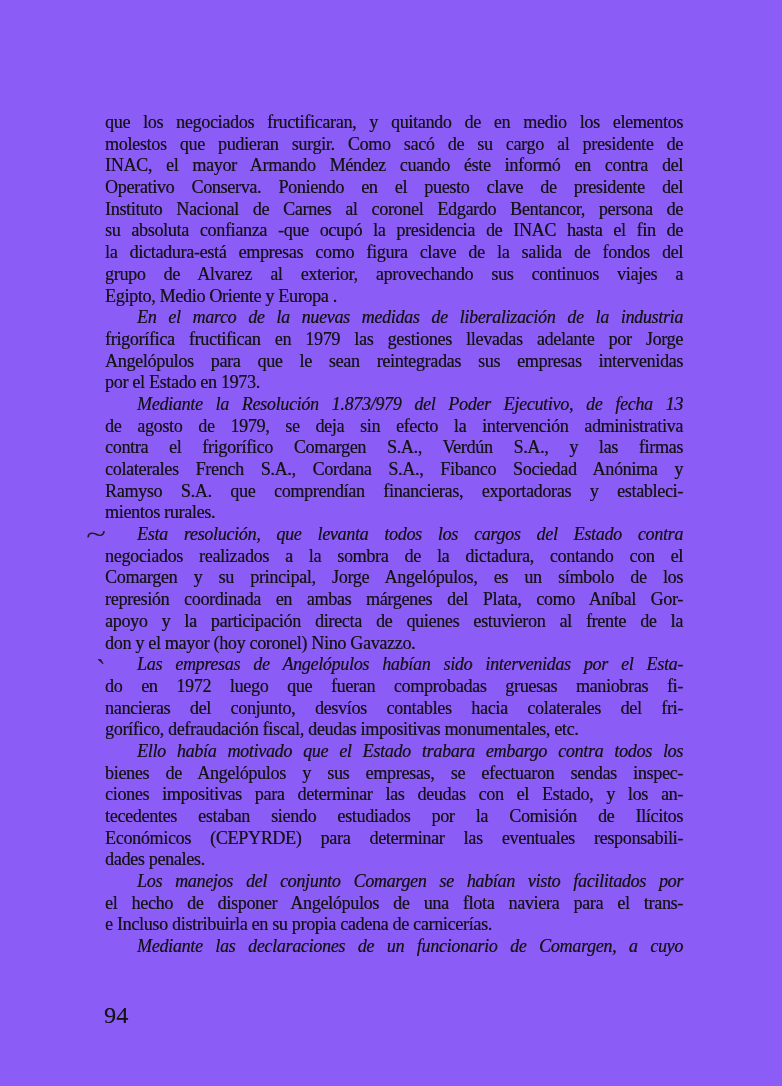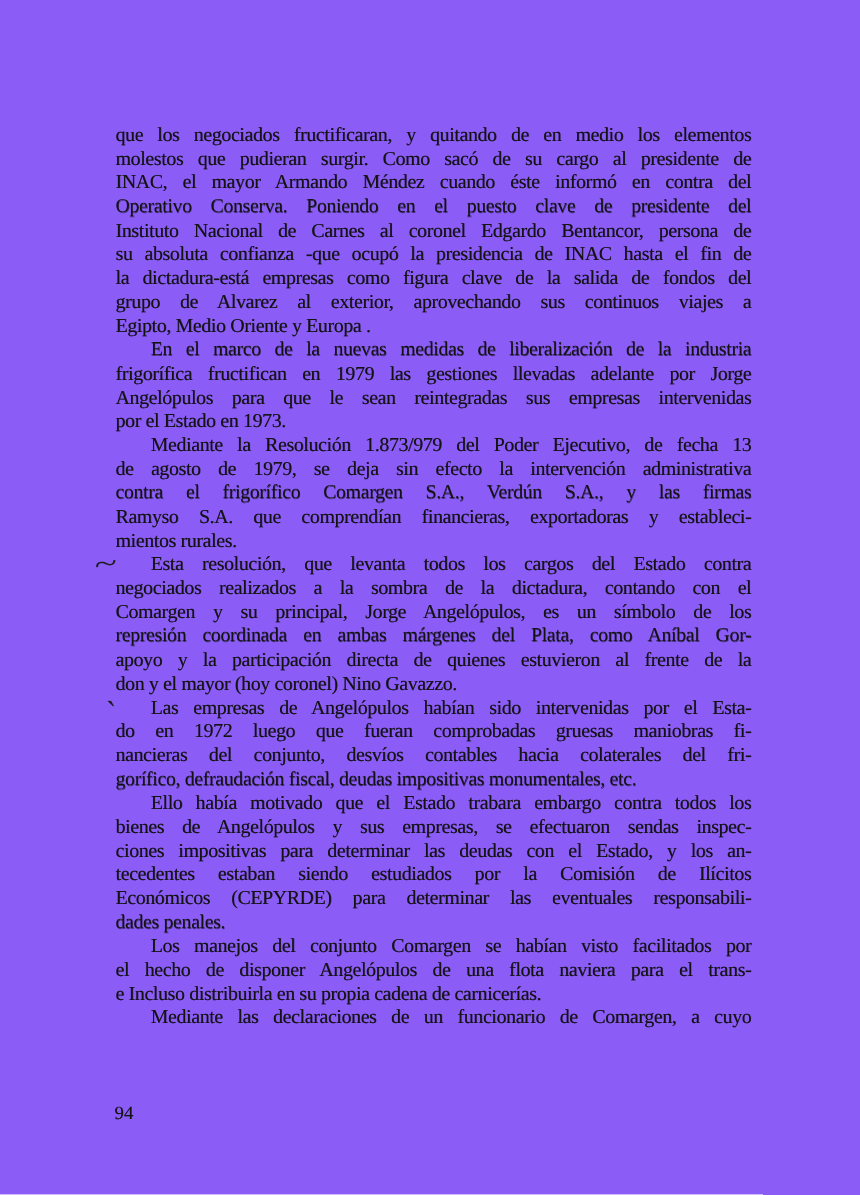--- a/index.html
+++ b/index.html
@@ -23,21 +23,21 @@
   .line {
     font-size: 18px;
     line-height: 21.7px;
     height: 21.7px;
     letter-spacing: -0.3px;
     text-align: justify;
     text-align-last: justify;
     white-space: normal;
   }
   .line.last { text-align-last: left; }
-  .line.indent { padding-left: 32px; }
+  .line.indent { padding-left: 32px; font-style: italic; }
   .mark {
     position: absolute;
     color: #1c1c1c;
     text-shadow: none;
   }
   .mark-dash {
     left: -19px;
     top: -3px;
     font-size: 26px;
     transform: rotate(-7deg) scaleX(1.45);
@@ -46,21 +46,21 @@
   .mark-tick {
     left: -10px;
     top: -1px;
     font-size: 30px;
     transform: rotate(6deg);
   }
   .page-number {
     position: absolute;
     left: 104px;
     top: 1002px;
-    font-size: 17px;
+    font-size: 24px;
     letter-spacing: 0.2px;
   }
 </style>
 </head>
 <body>
 
 <div class="page">
   <div class="text-block">
 
     <div class="para">
@@ -79,20 +79,21 @@
       <div class="line indent">En el marco de la nuevas medidas de liberalización de la industria</div>
       <div class="line">frigorífica fructifican en 1979 las gestiones llevadas adelante por Jorge</div>
       <div class="line">Angelópulos para que le sean reintegradas sus empresas intervenidas</div>
       <div class="line last">por el Estado en 1973.</div>
     </div>
 
     <div class="para">
       <div class="line indent">Mediante la Resolución 1.873/979 del Poder Ejecutivo, de fecha 13</div>
       <div class="line">de agosto de 1979, se deja sin efecto la intervención administrativa</div>
       <div class="line">contra el frigorífico Comargen S.A., Verdún S.A., y las firmas</div>
+      <div class="line">colaterales French S.A., Cordana S.A., Fibanco Sociedad Anónima y</div>
       <div class="line">Ramyso S.A. que comprendían financieras, exportadoras y estableci-</div>
       <div class="line last">mientos rurales.</div>
     </div>
 
     <div class="para">
       <span class="mark mark-dash">~</span>
       <div class="line indent">Esta resolución, que levanta todos los cargos del Estado contra</div>
       <div class="line">negociados realizados a la sombra de la dictadura, contando con el</div>
       <div class="line">Comargen y su principal, Jorge Angelópulos, es un símbolo de los</div>
       <div class="line">represión coordinada en ambas márgenes del Plata, como Aníbal Gor-</div>

